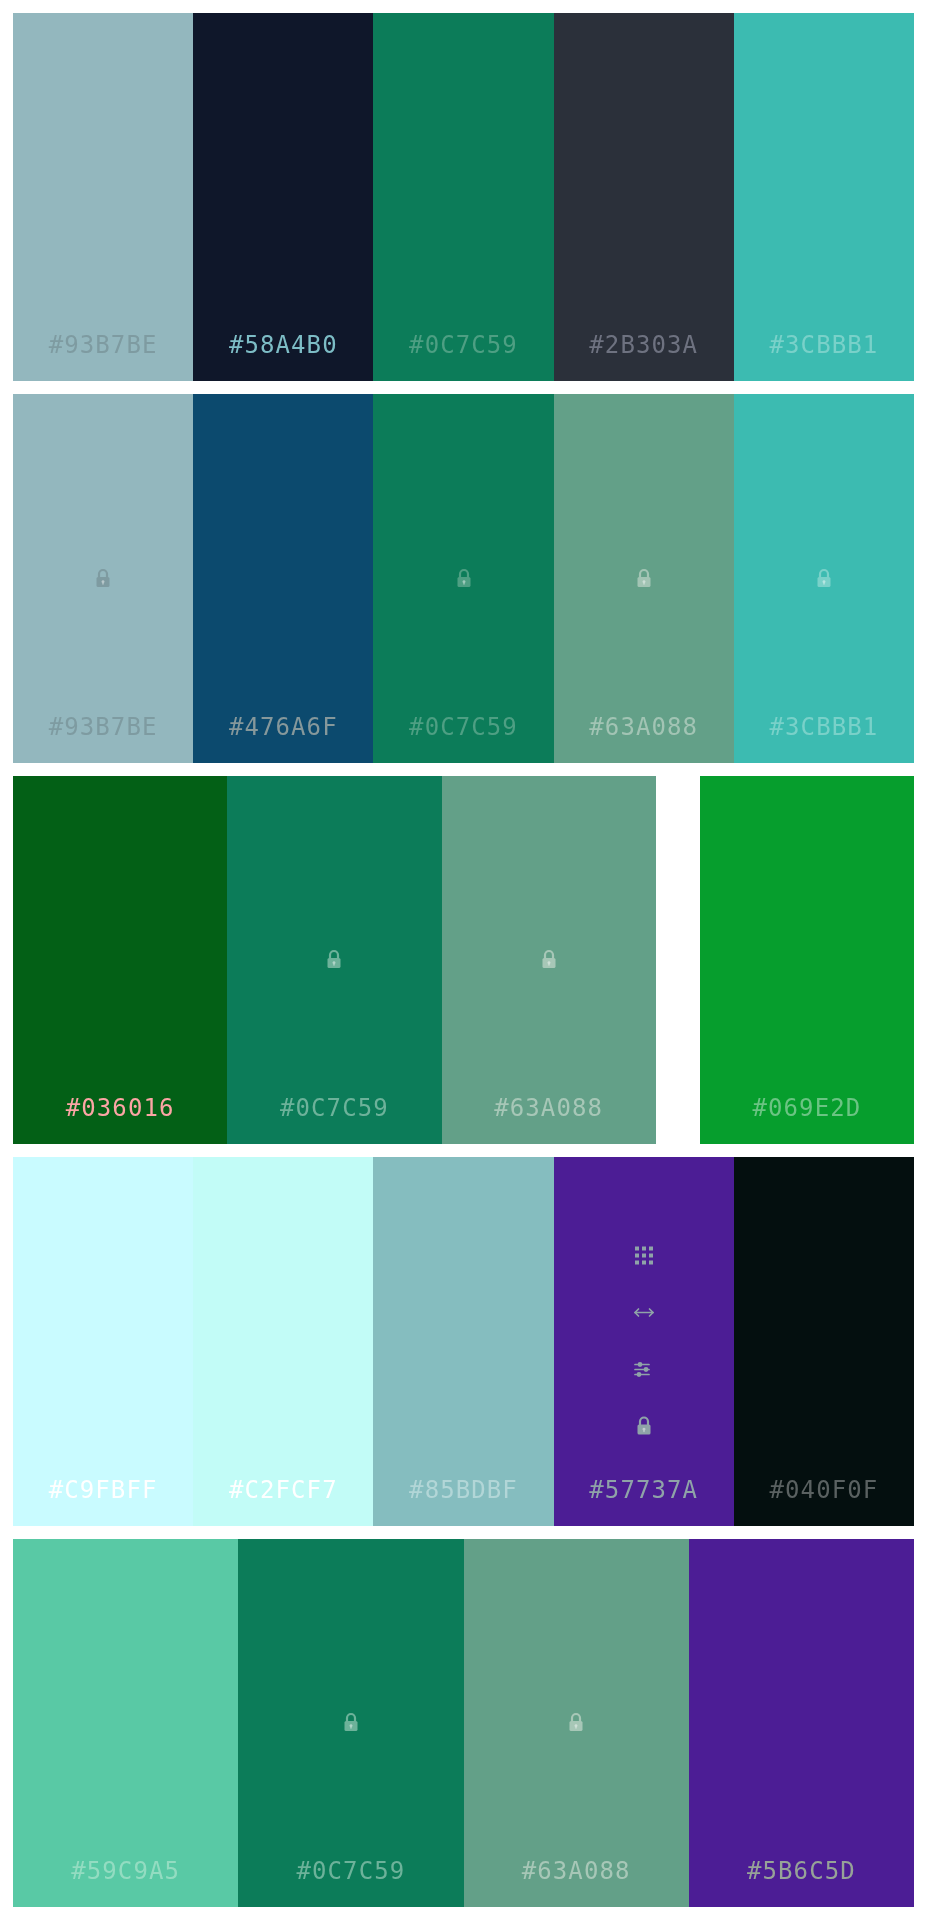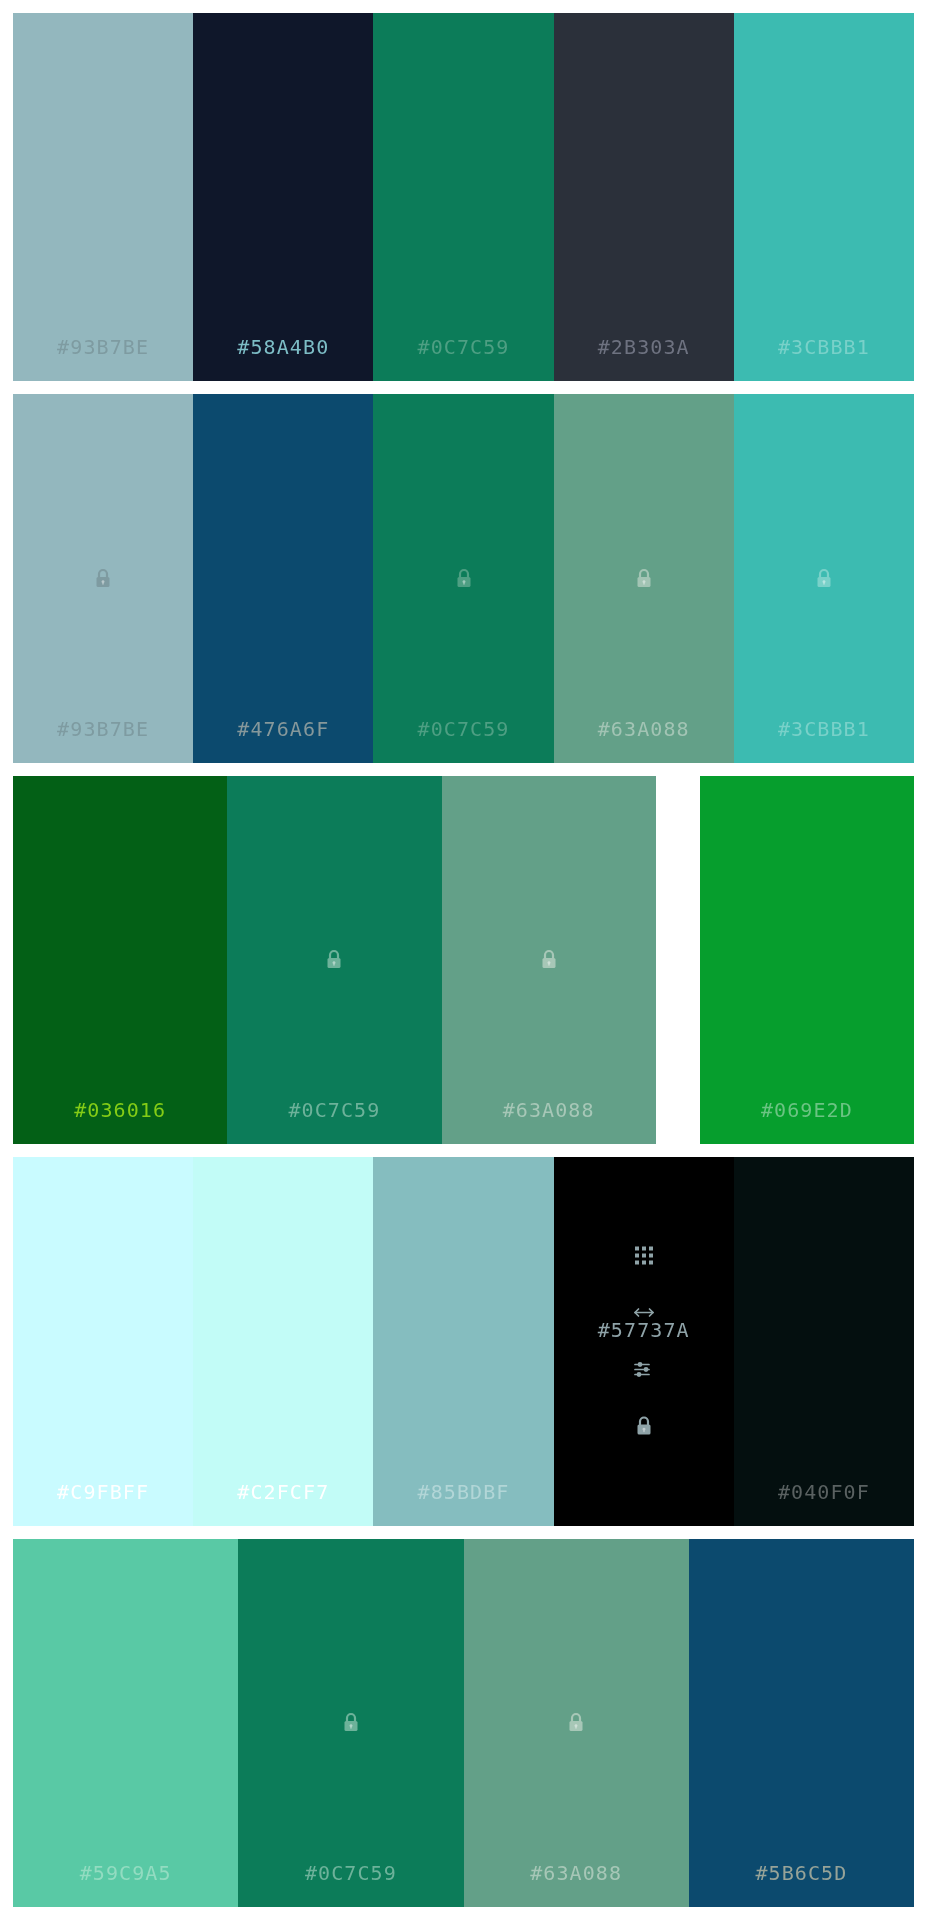--- a/index.html
+++ b/index.html
@@ -61,21 +61,21 @@
     position:absolute;
     left:0; right:0;
     top:50%;
     transform:translateY(-50%);
     display:flex;
     align-items:center;
     justify-content:center;
   }
   .swatch-label {
     font-family:"DejaVu Sans Mono", monospace;
-    font-size:20px;
+    font-size:24px;
     letter-spacing:1.1px;
     font-weight:400;
     margin-bottom:22px;
     white-space:nowrap;
     user-select:none;
   }
   .dot-grid {
     display:grid;
     grid-template-columns:repeat(3, 4px);
     grid-template-rows:repeat(3, 4px);
@@ -156,21 +156,21 @@
               <circle cx="12" cy="14.2" r="1.5" fill="#ffffff" fill-opacity="0.0"></circle>
               <path d="M12 13.2a1.5 1.5 0 0 0-.7 2.83V17a.7.7 0 0 0 1.4 0v-.97A1.5 1.5 0 0 0 12 13.2z" fill="#ffffff" fill-opacity="0.45"></path>
             </svg>
           </span>
         </div>
         <div class="swatch-label" style="color: rgb(121, 209, 201);">#3CBBB1</div>
       </div>
     </div>
     <div class="palette-row">
       <div class="swatch" style="background: rgb(3, 96, 22);">
-        <div class="swatch-label" style="color: #84cc16;">#036016</div>
+        <div class="swatch-label" style="color: #fca5a5;">#036016</div>
       </div>
       <div class="swatch" style="background: rgb(12, 124, 89);">
         <div class="lock-only">
           <span class="tool-icon" style="color: rgb(109, 178, 154);">
             <svg width="26" height="26" viewBox="0 0 24 24" fill="none">
               <path d="M8 10V7a4 4 0 0 1 8 0v3" stroke="currentColor" stroke-width="2.2" stroke-linecap="round"></path>
               <rect x="5.5" y="10" width="13" height="10" rx="1.6" fill="currentColor"></rect>
               <circle cx="12" cy="14.2" r="1.5" fill="#ffffff" fill-opacity="0.0"></circle>
               <path d="M12 13.2a1.5 1.5 0 0 0-.7 2.83V17a.7.7 0 0 0 1.4 0v-.97A1.5 1.5 0 0 0 12 13.2z" fill="#ffffff" fill-opacity="0.45"></path>
             </svg>
@@ -198,21 +198,21 @@
     <div class="palette-row">
       <div class="swatch" style="background: rgb(201, 251, 255);">
         <div class="swatch-label" style="color: rgb(255, 255, 255);">#C9FBFF</div>
       </div>
       <div class="swatch" style="background: rgb(194, 252, 247);">
         <div class="swatch-label" style="color: rgb(255, 255, 255);">#C2FCF7</div>
       </div>
       <div class="swatch" style="background: rgb(133, 189, 191);">
         <div class="swatch-label" style="color: rgb(178, 214, 215);">#85BDBF</div>
       </div>
-      <div class="swatch" style="background: #000000; justify-content: center;">
+      <div class="swatch" style="background: #4c1d95;">
         <div class="swatch-tools">
           <span class="tool-icon" style="color: rgb(143, 163, 168);">
             <span class="dot-grid">
               <i></i>
               <i></i>
               <i></i>
               <i></i>
               <i></i>
               <i></i>
               <i></i>
@@ -273,17 +273,17 @@
             <svg width="26" height="26" viewBox="0 0 24 24" fill="none">
               <path d="M8 10V7a4 4 0 0 1 8 0v3" stroke="currentColor" stroke-width="2.2" stroke-linecap="round"></path>
               <rect x="5.5" y="10" width="13" height="10" rx="1.6" fill="currentColor"></rect>
               <circle cx="12" cy="14.2" r="1.5" fill="#ffffff" fill-opacity="0.0"></circle>
               <path d="M12 13.2a1.5 1.5 0 0 0-.7 2.83V17a.7.7 0 0 0 1.4 0v-.97A1.5 1.5 0 0 0 12 13.2z" fill="#ffffff" fill-opacity="0.45"></path>
             </svg>
           </span>
         </div>
         <div class="swatch-label" style="color: rgb(167, 199, 183);">#63A088</div>
       </div>
-      <div class="swatch" style="background: #0c4a6e;">
+      <div class="swatch" style="background: #4c1d95;">
         <div class="swatch-label" style="color: rgb(151, 163, 152);">#5B6C5D</div>
       </div>
     </div>
   </div>
 
 </body></html>

